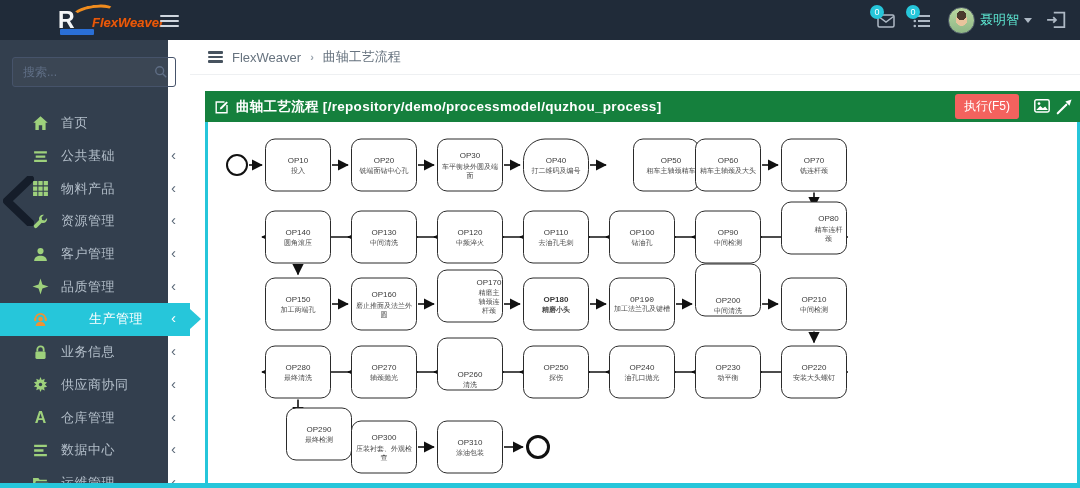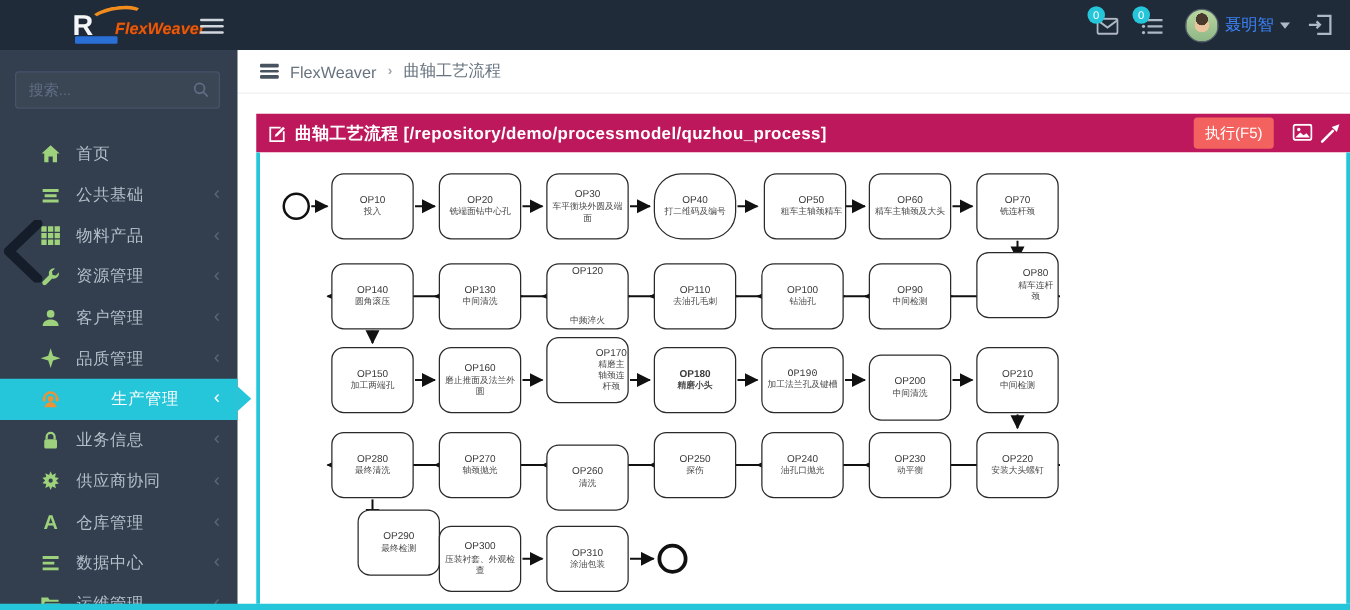--- a/index.html
+++ b/index.html
@@ -16,26 +16,26 @@
   .tb-burger { position:absolute; left:160px; top:12px; width:19px; cursor:pointer; }
   .tb-burger i { display:block; height:2px; background:#cfd6de; margin:3px 0; border-radius:1px; }
   .tb-right { position:absolute; right:14px; top:0; height:40px; display:flex; align-items:center; gap:14px; }
   .tb-ic { position:relative; width:22px; height:20px; color:#aeb9c5; }
   .tb-ic svg { position:absolute; left:1px; top:4px; width:18px; height:14px; }
   .badge { position:absolute; left:-6px; top:-5px; min-width:14px; height:14px; border-radius:7px; background:#26c6da; color:#fff; font-size:9px; line-height:14px; text-align:center; }
   .avatar { width:27px; height:27px; border-radius:50%; border:1px solid #55606d;
     background: radial-gradient(circle at 50% 30%, #4a3a2e 0 22%, transparent 23%),
                 radial-gradient(circle at 50% 48%, #e9c49c 0 32%, transparent 33%),
                 linear-gradient(#b9d7a0,#8fb786); }
-  .tb-user { display:flex; align-items:center; gap:5px; color:#3b82f6; font-size:13px; cursor:pointer; }
+  .tb-user { display:flex; align-items:center; gap:5px; color:#5eead4; font-size:13px; cursor:pointer; }
   .chev-down { width:0; height:0; border-left:4px solid transparent; border-right:4px solid transparent; border-top:5px solid #aeb9c5; }
   .tb-exit { width:20px; height:18px; color:#aeb9c5; }
 
   
-  .sidebar { position:absolute; left:0; top:40px; width:190px; height:448px; background:#333f4e; z-index:10; }
+  .sidebar { position:absolute; left:0; top:40px; width:168px; height:448px; background:#333f4e; z-index:10; }
   .search-wrap { position:absolute; left:12px; top:17px; width:164px; height:30px; }
   .search-wrap input { width:100%; height:100%; background:rgba(255,255,255,0.04); border:1px solid #46536a; border-radius:3px; color:#aeb9c5; font-size:12px; padding:0 28px 0 10px; outline:none; }
   .search-wrap input::placeholder { color:#5f6e85; }
   .search-ic { position:absolute; right:8px; top:8px; width:14px; height:14px; color:#5f6e85; }
   .menu { position:absolute; left:0; top:67px; width:190px; }
   .mi { position:relative; height:32.7px; display:flex; align-items:center; padding-left:32px; cursor:pointer; color:#b4bfca; }
   .mic { width:17px; height:17px; margin-right:12px; color:#9ed17c; flex:none; }
   .mic svg { width:100%; height:100%; }
   .mlbl { font-size:13px; letter-spacing:0.5px; }
   .mch { position:absolute; right:14px; top:50%; transform:translateY(-56%); font-size:15px; color:#5a6877; }
@@ -48,21 +48,21 @@
   
   .content { position:absolute; left:190px; top:40px; right:0; bottom:0; background:#fff; }
   .crumbbar { position:absolute; left:0; top:0; right:0; height:35px; background:#fff; border-bottom:1px solid #eef0f2; display:flex; align-items:center; padding-left:18px; gap:9px; }
   .cb-burger { width:15px; }
   .cb-burger i { display:block; height:2.4px; background:#47535f; margin:2.2px 0; border-radius:1px; }
   .crumb { font-size:13px; color:#67737f; cursor:pointer; }
   .crumb.current { cursor:default; }
   .crumb-sep { font-size:11px; color:#9aa4ae; font-weight:bold; }
 
   .panel { position:absolute; left:15px; right:0; top:51px; bottom:5px; }
-  .panel-hd { position:absolute; left:0; right:0; top:0; height:31px; background:#be185d; display:flex; align-items:center; padding:0 8px 0 10px; }
+  .panel-hd { position:absolute; left:0; right:0; top:0; height:31px; background:#15803d; display:flex; align-items:center; padding:0 8px 0 10px; }
   .ph-edit { width:14px; height:14px; margin-right:7px; }
   .ph-title { color:#fff; font-size:13.5px; font-weight:bold; letter-spacing:0.3px; flex:1; white-space:nowrap; overflow:hidden; }
   .run-btn { background:#f3625e; color:#fff; font-size:12px; border:none; border-radius:3px; padding:4px 9px; cursor:pointer; margin-right:9px; }
   .ph-ic { width:16px; height:15px; margin-left:6px; cursor:pointer; }
 
   .panel-bd { position:absolute; left:0; right:0; top:31px; bottom:0; background:#fff; border-left:3px solid #26c6da; border-right:3px solid #26c6da; overflow:hidden; }
   .diagram { position:absolute; left:0; top:0; width:866px; height:331px; }
   .diagram svg.wires { position:absolute; left:0; top:0; }
   .node { position:absolute; width:66px; height:53px; background:#fff; border:1.6px solid #2a2a2a; border-radius:10px; transform:translate(-50%,-50%); display:flex; flex-direction:column; align-items:center; justify-content:center; padding:1px 2px; cursor:pointer; }
   .nid { font-size:8px; color:#3a3a3a; line-height:1.3; }
@@ -320,21 +320,21 @@
               <div class="nlb">铣端面钻中心孔</div>
             </div>
             <div class="node" style="left: 262px; top: 43px;">
               <div class="nid">OP30</div>
               <div class="nlb">车平衡块外圆及端面</div>
             </div>
             <div class="node" style="left: 348px; top: 43px; border-radius: 22px;">
               <div class="nid">OP40</div>
               <div class="nlb">打二维码及编号</div>
             </div>
-            <div class="node" style="left: 436px; top: 43px; padding-left: 12px;">
+            <div class="node" style="left: 458px; top: 43px; padding-left: 12px;">
               <div class="nid">OP50</div>
               <div class="nlb">粗车主轴颈精车</div>
             </div>
             <div class="node" style="left: 520px; top: 43px;">
               <div class="nid">OP60</div>
               <div class="nlb">精车主轴颈及大头</div>
             </div>
             <div class="node" style="left: 606px; top: 43px;">
               <div class="nid">OP70</div>
               <div class="nlb">铣连杆颈</div>
@@ -348,21 +348,21 @@
               <div class="nlb">中间检测</div>
             </div>
             <div class="node" style="left: 434px; top: 115px;">
               <div class="nid">OP100</div>
               <div class="nlb">钻油孔</div>
             </div>
             <div class="node" style="left: 348px; top: 115px;">
               <div class="nid">OP110</div>
               <div class="nlb">去油孔毛刺</div>
             </div>
-            <div class="node" style="left: 262px; top: 115px; justify-content: space-between;">
+            <div class="node" style="left: 262px; top: 115px;">
               <div class="nid">OP120</div>
               <div class="nlb">中频淬火</div>
             </div>
             <div class="node" style="left: 176px; top: 115px;">
               <div class="nid">OP130</div>
               <div class="nlb">中间清洗</div>
             </div>
             <div class="node" style="left: 90px; top: 115px;">
               <div class="nid">OP140</div>
               <div class="nlb">圆角滚压</div>
@@ -380,21 +380,21 @@
               <div class="nlb">精磨主轴颈连杆颈</div>
             </div>
             <div class="node" style="left: 348px; top: 182px; font-weight: bold;">
               <div class="nid">OP180</div>
               <div class="nlb">精磨小头</div>
             </div>
             <div class="node" style="left: 434px; top: 182px; font-family: Liberation Mono, monospace;">
               <div class="nid">OP190</div>
               <div class="nlb">加工法兰孔及键槽</div>
             </div>
-            <div class="node" style="left: 520px; top: 188px;">
+            <div class="node" style="left: 520px; top: 168px; justify-content: flex-end;">
               <div class="nid">OP200</div>
               <div class="nlb">中间清洗</div>
             </div>
             <div class="node" style="left: 606px; top: 182px;">
               <div class="nid">OP210</div>
               <div class="nlb">中间检测</div>
             </div>
             <div class="node" style="left: 606px; top: 250px;">
               <div class="nid">OP220</div>
               <div class="nlb">安装大头螺钉</div>
@@ -404,21 +404,21 @@
               <div class="nlb">动平衡</div>
             </div>
             <div class="node" style="left: 434px; top: 250px;">
               <div class="nid">OP240</div>
               <div class="nlb">油孔口抛光</div>
             </div>
             <div class="node" style="left: 348px; top: 250px;">
               <div class="nid">OP250</div>
               <div class="nlb">探伤</div>
             </div>
-            <div class="node" style="left: 262px; top: 260px;">
+            <div class="node" style="left: 262px; top: 242px; justify-content: flex-end;">
               <div class="nid">OP260</div>
               <div class="nlb">清洗</div>
             </div>
             <div class="node" style="left: 176px; top: 250px;">
               <div class="nid">OP270</div>
               <div class="nlb">轴颈抛光</div>
             </div>
             <div class="node" style="left: 90px; top: 250px;">
               <div class="nid">OP280</div>
               <div class="nlb">最终清洗</div>

